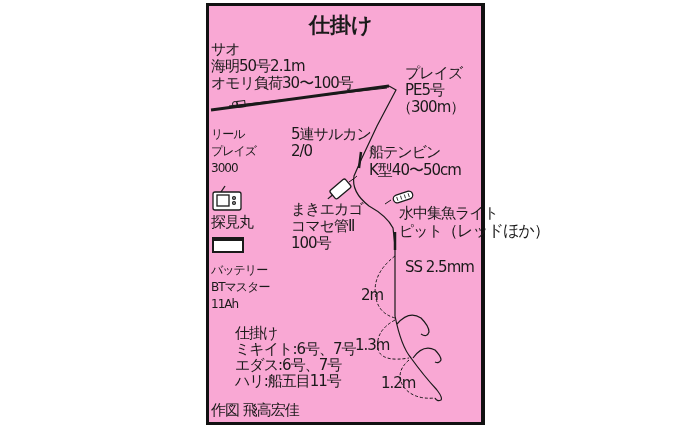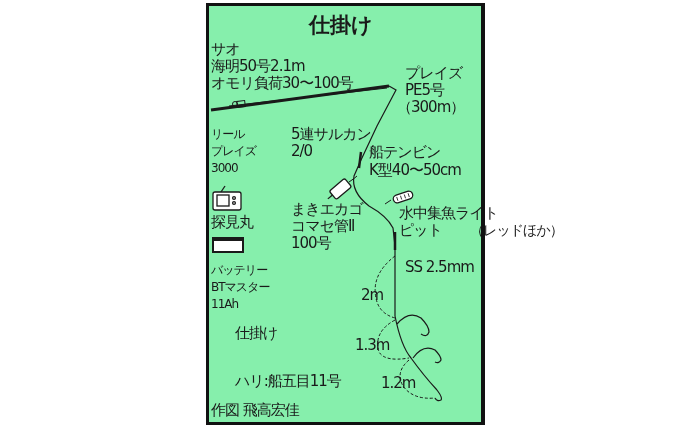--- a/index.html
+++ b/index.html
@@ -1,24 +1,24 @@
 <!DOCTYPE html>
 <html><head>
 <meta charset="utf-8">
 <style>
   html, body { margin:0; padding:0; background:#ffffff; }
   body { width:690px; height:427px; position:relative; overflow:hidden;
          font-family:"DejaVu Sans", sans-serif; color:#1a1a1a; }
   .frame { position:absolute; left:206px; top:3px; width:272px; height:416px;
-           border:3px solid #111; border-right-width:4px; background:#86efac; }
+           border:3px solid #111; border-right-width:4px; background:#f9a8d4; }
   .t { position:absolute; white-space:nowrap; line-height:1.05; letter-spacing:-1px;
        font-size:12px; color:#1a1a1a; }
   .title { font-size:21px; font-weight:bold; letter-spacing:0; left:100px; top:8px; }
   .small { font-size:15px; }
-  .tiny { font-size:14px;margin-left:28px; }
+  .tiny { font-size:16px; }
   svg.art { position:absolute; left:0; top:0; }
 </style>
 </head>
 <body>
 
 <div class="frame">
 
   <svg class="art" width="272" height="416" viewBox="0 0 272 416">
 
     <g>
@@ -105,16 +105,18 @@
 
   <div class="t" style="left:2px;top:258px;">バッテリー</div>
   <div class="t" style="left:2px;top:275px;">BTマスター</div>
   <div class="t" style="left:2px;top:292px;">11Ah</div>
 
   <div class="t small" style="left:152px;top:282px;">2m</div>
   <div class="t small" style="left:146px;top:332px;">1.3m</div>
   <div class="t small" style="left:172px;top:370px;">1.2m</div>
 
   <div class="t small" style="left:26px;top:320px;">仕掛け</div>
+  <div class="t small" style="left:26px;top:336px;">ミキイト:6号、7号</div>
+  <div class="t small" style="left:26px;top:352px;">エダス:6号、7号</div>
   <div class="t small" style="left:26px;top:368px;">ハリ:船五目11号</div>
 
   <div class="t small" style="left:2px;top:397px;">作図 飛高宏佳</div>
 </div>
 
 </body></html>

